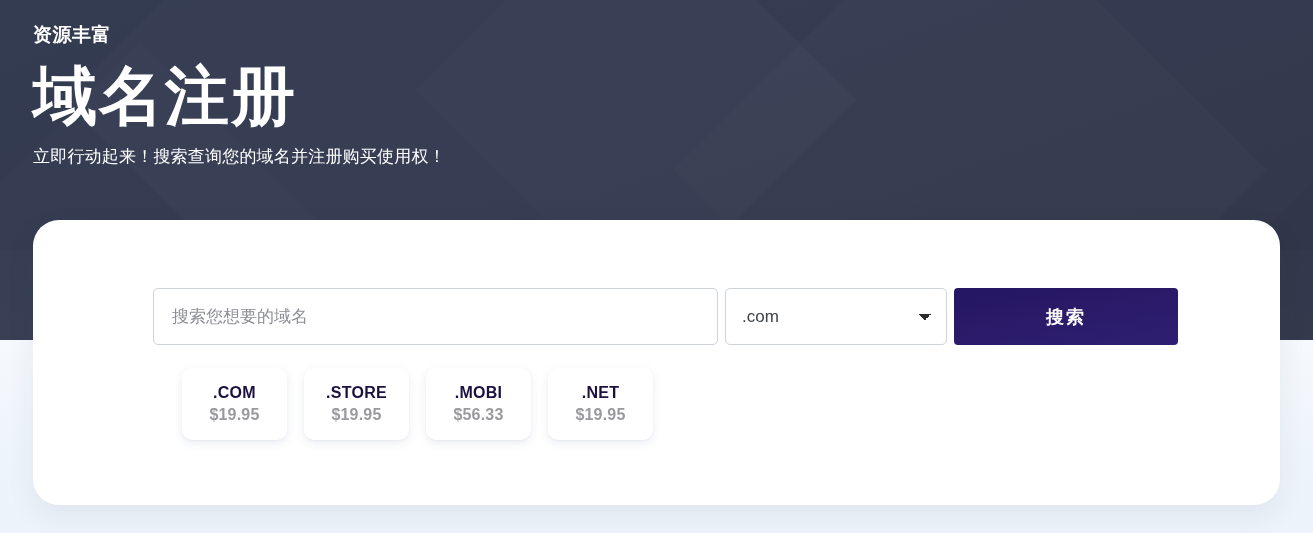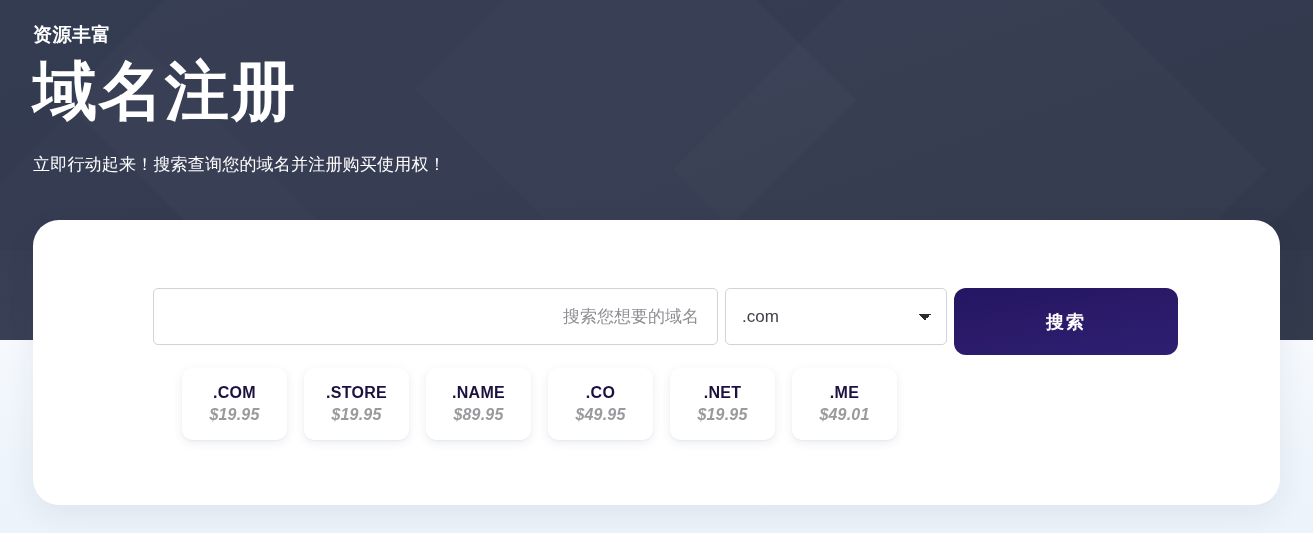--- a/index.html
+++ b/index.html
@@ -106,27 +106,26 @@
     letter-spacing: 0.5px;
     line-height: 26px;
   }
   .hero-title {
     color: #ffffff;
     font-size: 64px;
     font-weight: bold;
     line-height: 80px;
     letter-spacing: 2px;
     margin-top: 8px;
-    font-family: Liberation Mono, monospace;
   }
   .hero-sub {
     color: #ffffff;
     font-size: 17px;
     line-height: 26px;
-    margin-top: 16px;
+    margin-top: 8px;
     letter-spacing: 0.2px;
   }
 
   
   .search-card {
     position: absolute;
     left: 33px;
     top: 220px;
     width: 1247px;
     height: 285px;
@@ -151,21 +150,20 @@
     flex: 0 0 565px;
     height: 57px;
     border: 1px solid #ced4da;
     border-radius: 5px;
     padding: 17px 18px;
     font-family: "Liberation Sans", "DejaVu Sans", sans-serif;
     font-size: 17px;
     color: #444a52;
     background: #ffffff;
     outline: none;
-    text-align: right;
   }
   .search-input::placeholder { color: #8d8f94; }
 
   .tld-select {
     flex: 0 0 222px;
     height: 57px;
     border: 1px solid #ced4da;
     border-radius: 5px;
     padding: 0 16px;
     font-family: "Liberation Sans", "DejaVu Sans", sans-serif;
@@ -181,23 +179,23 @@
     background-size: 6px 6px, 6px 6px;
     background-repeat: no-repeat;
     -webkit-appearance: none;
     appearance: none;
     outline: none;
     cursor: pointer;
   }
 
   .search-button {
     flex: 0 0 224px;
-    height: 67px;
+    height: 57px;
     border: 0;
-    border-radius: 12px;
+    border-radius: 4px;
     background: linear-gradient(170deg, #241663 0%, #2a1a68 45%, #2e1f72 100%);
     color: #ffffff;
     font-family: "Liberation Sans", "DejaVu Sans", sans-serif;
     font-size: 18px;
     font-weight: bold;
     letter-spacing: 2px;
     cursor: pointer;
   }
 
   
@@ -226,21 +224,20 @@
     color: #1b1040;
     font-size: 16px;
     font-weight: bold;
     letter-spacing: 0.3px;
   }
   .tld-price {
     color: #9a9a9e;
     font-size: 16px;
     font-weight: bold;
     letter-spacing: 0.2px;
-    font-style: italic;
   }
 </style>
 </head>
 <body>
 
 <div id="page">
 
   <div class="lower-bg"></div>
 
   <div class="hero">
@@ -272,31 +269,23 @@
     <div class="tld-strip">
       <div class="tld-card">
         <div class="tld-name">.COM</div>
         <div class="tld-price">$19.95</div>
       </div>
       <div class="tld-card">
         <div class="tld-name">.STORE</div>
         <div class="tld-price">$19.95</div>
       </div>
       <div class="tld-card">
-        <div class="tld-name">.NAME</div>
-        <div class="tld-price">$89.95</div>
-      </div>
-      <div class="tld-card">
-        <div class="tld-name">.CO</div>
-        <div class="tld-price">$49.95</div>
+        <div class="tld-name">.MOBI</div>
+        <div class="tld-price">$56.33</div>
       </div>
       <div class="tld-card">
         <div class="tld-name">.NET</div>
         <div class="tld-price">$19.95</div>
       </div>
-      <div class="tld-card">
-        <div class="tld-name">.ME</div>
-        <div class="tld-price">$49.01</div>
-      </div>
     </div>
 
   </div>
 </div>
 
 </body></html>

